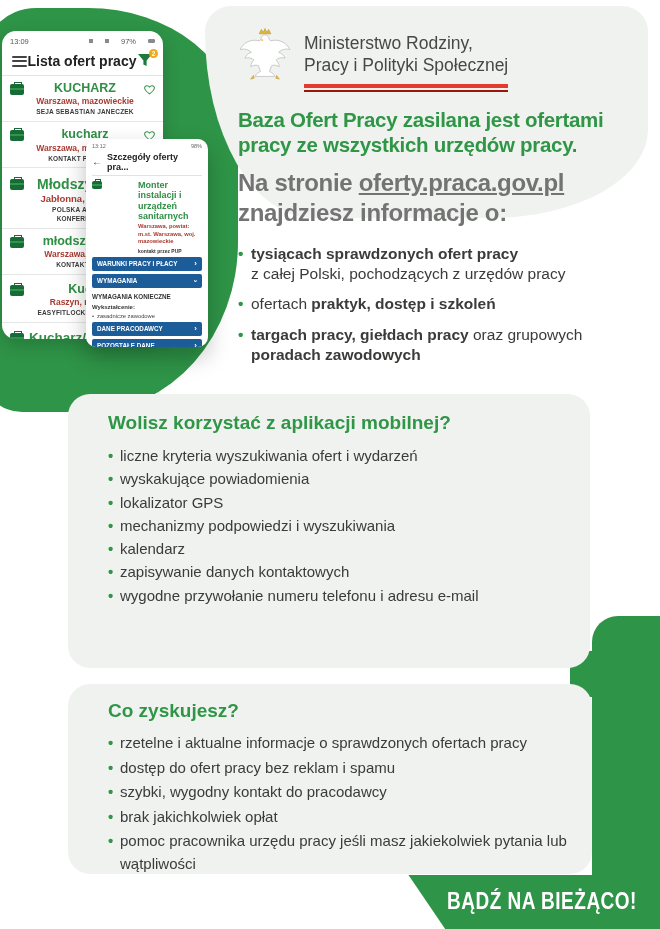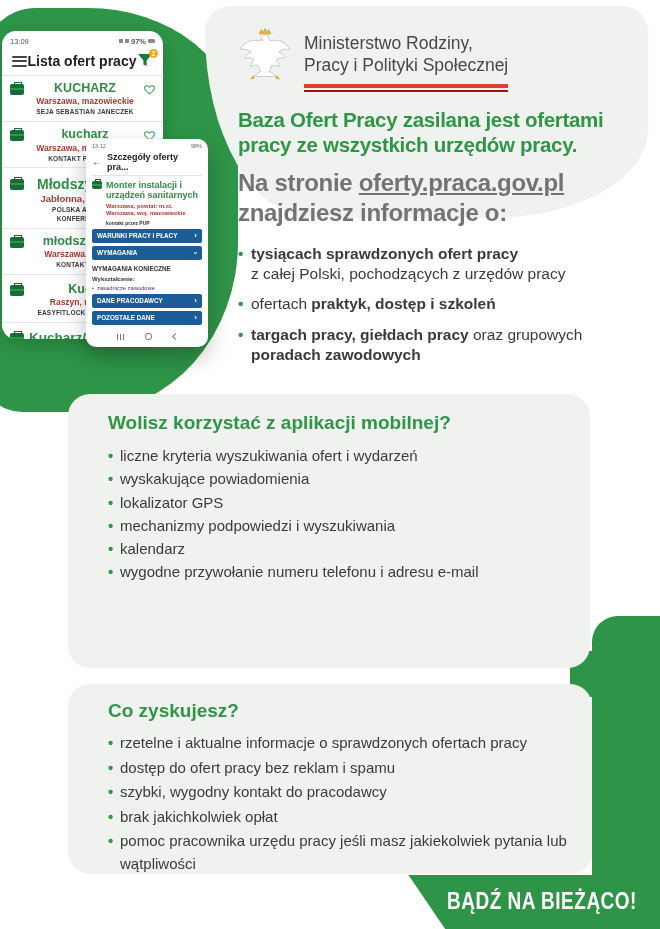--- a/index.html
+++ b/index.html
@@ -46,21 +46,21 @@
   .panel ul { list-style:none; margin-top:10px; }
   .panel li { position:relative; padding-left:12px; font-size:15px; color:#3b3b3a; line-height:1.55; }
   .panel li::before { content:"•"; position:absolute; left:0; color:#2f9646; font-weight:bold; }
   #box2 li { line-height:1.5; margin-bottom:2px; }
 
   
   .phone1 { position:absolute; left:2px; top:31px; width:161px; height:308px; background:#fff; border-radius:14px;
     box-shadow:0 6px 18px rgba(0,0,0,.18); z-index:5; overflow:hidden; padding:4px 0 0 0; }
   .statusbar { display:flex; justify-content:space-between; align-items:center; padding:0 8px; height:12px; }
   .statusbar .t { font-size:7.5px; color:#555; }
-  .sicons { display:flex; align-items:center; gap:2px;font-weight:bold; }
+  .sicons { display:flex; align-items:center; gap:12px; }
   .sq { width:4px; height:4px; background:#8a8a8a; }
   .batt { width:7px; height:4px; border:1px solid #8a8a8a; border-radius:1px; background:#8a8a8a; }
   .appbar { display:flex; align-items:center; padding:4px 8px 4px 10px; height:28px; }
   .burger { width:15px; display:flex; flex-direction:column; gap:2.5px; cursor:pointer; }
   .burger i { display:block; height:2px; background:#444; border-radius:1px; }
   .appbar .title { flex:1; text-align:center; font-size:14px; font-weight:bold; color:#222; }
   .filter { position:relative; width:18px; height:16px; }
   .badge { position:absolute; right:-3px; top:-4px; width:9px; height:9px; border-radius:50%; background:#f2a81c;
     color:#fff; font-size:6.5px; font-weight:bold; display:flex; align-items:center; justify-content:center; }
   .joblist { border-top:1px solid #e4e4e4; }
@@ -85,21 +85,21 @@
   .nav-back { width:7px; height:7px; border-left:1.5px solid #777; border-bottom:1.5px solid #777; transform:rotate(45deg); }
 
   
   .phone2 { position:absolute; left:86px; top:139px; width:122px; height:208px; background:#fff; border-radius:10px;
     box-shadow:0 10px 22px rgba(0,0,0,.25); z-index:6; overflow:hidden; padding:3px 6px 0; }
   .p2status { display:flex; justify-content:space-between; height:8px; align-items:center; }
   .p2status .t { font-size:5.5px; color:#666; }
   .p2head { display:flex; align-items:center; gap:5px; padding:2px 0 3px; border-bottom:1px solid #e2e2e2; }
   .backarrow { color:#333; font-size:10px; line-height:1; cursor:pointer; }
   .p2title { font-size:9px; font-weight:bold; color:#222; }
-  .p2job { display:flex; margin-top:4px; }
+  .p2job { display:flex; margin-top:4px;gap:32px; }
   .brief.small { width:10px; height:8px; margin:1px 4px 0 0; }
   .brief.small::before { left:2.5px; width:4px; }
   .brief.small::after { top:3px; height:1.5px; }
   .p2jobtitle { color:#2f8f44; font-weight:bold; font-size:9px; line-height:1.15; }
   .p2loc { color:#a93b32; font-weight:bold; font-size:5.8px; line-height:1.3; margin-top:2px; }
   .p2contact { color:#333; font-weight:bold; font-size:5px; margin-top:2px; }
   .bluebar { margin-top:3px; height:14px; background:#1c5c99; border-radius:2px; color:#fff; font-weight:bold;
     font-size:6.3px; display:flex; align-items:center; justify-content:space-between; padding:0 5px; cursor:pointer; }
   .chev { font-size:8px; line-height:1; }
   .chev.down { display:inline-block; transform:rotate(90deg); }
@@ -153,20 +153,21 @@
   </div>
 
   <div class="panel" id="box1">
     <h3>Wolisz korzystać z aplikacji mobilnej?</h3>
     <ul>
       <li>liczne kryteria wyszukiwania ofert i wydarzeń</li>
       <li>wyskakujące powiadomienia</li>
       <li>lokalizator GPS</li>
       <li>mechanizmy podpowiedzi i wyszukiwania</li>
       <li>kalendarz</li>
+      <li>zapisywanie danych kontaktowych</li>
       <li>wygodne przywołanie numeru telefonu i adresu e-mail</li>
     </ul>
   </div>
 
   <div class="panel" id="box2">
     <h3>Co zyskujesz?</h3>
     <ul>
       <li>rzetelne i aktualne informacje o sprawdzonych ofertach pracy</li>
       <li>dostęp do ofert pracy bez reklam i spamu</li>
       <li>szybki, wygodny kontakt do pracodawcy</li>

